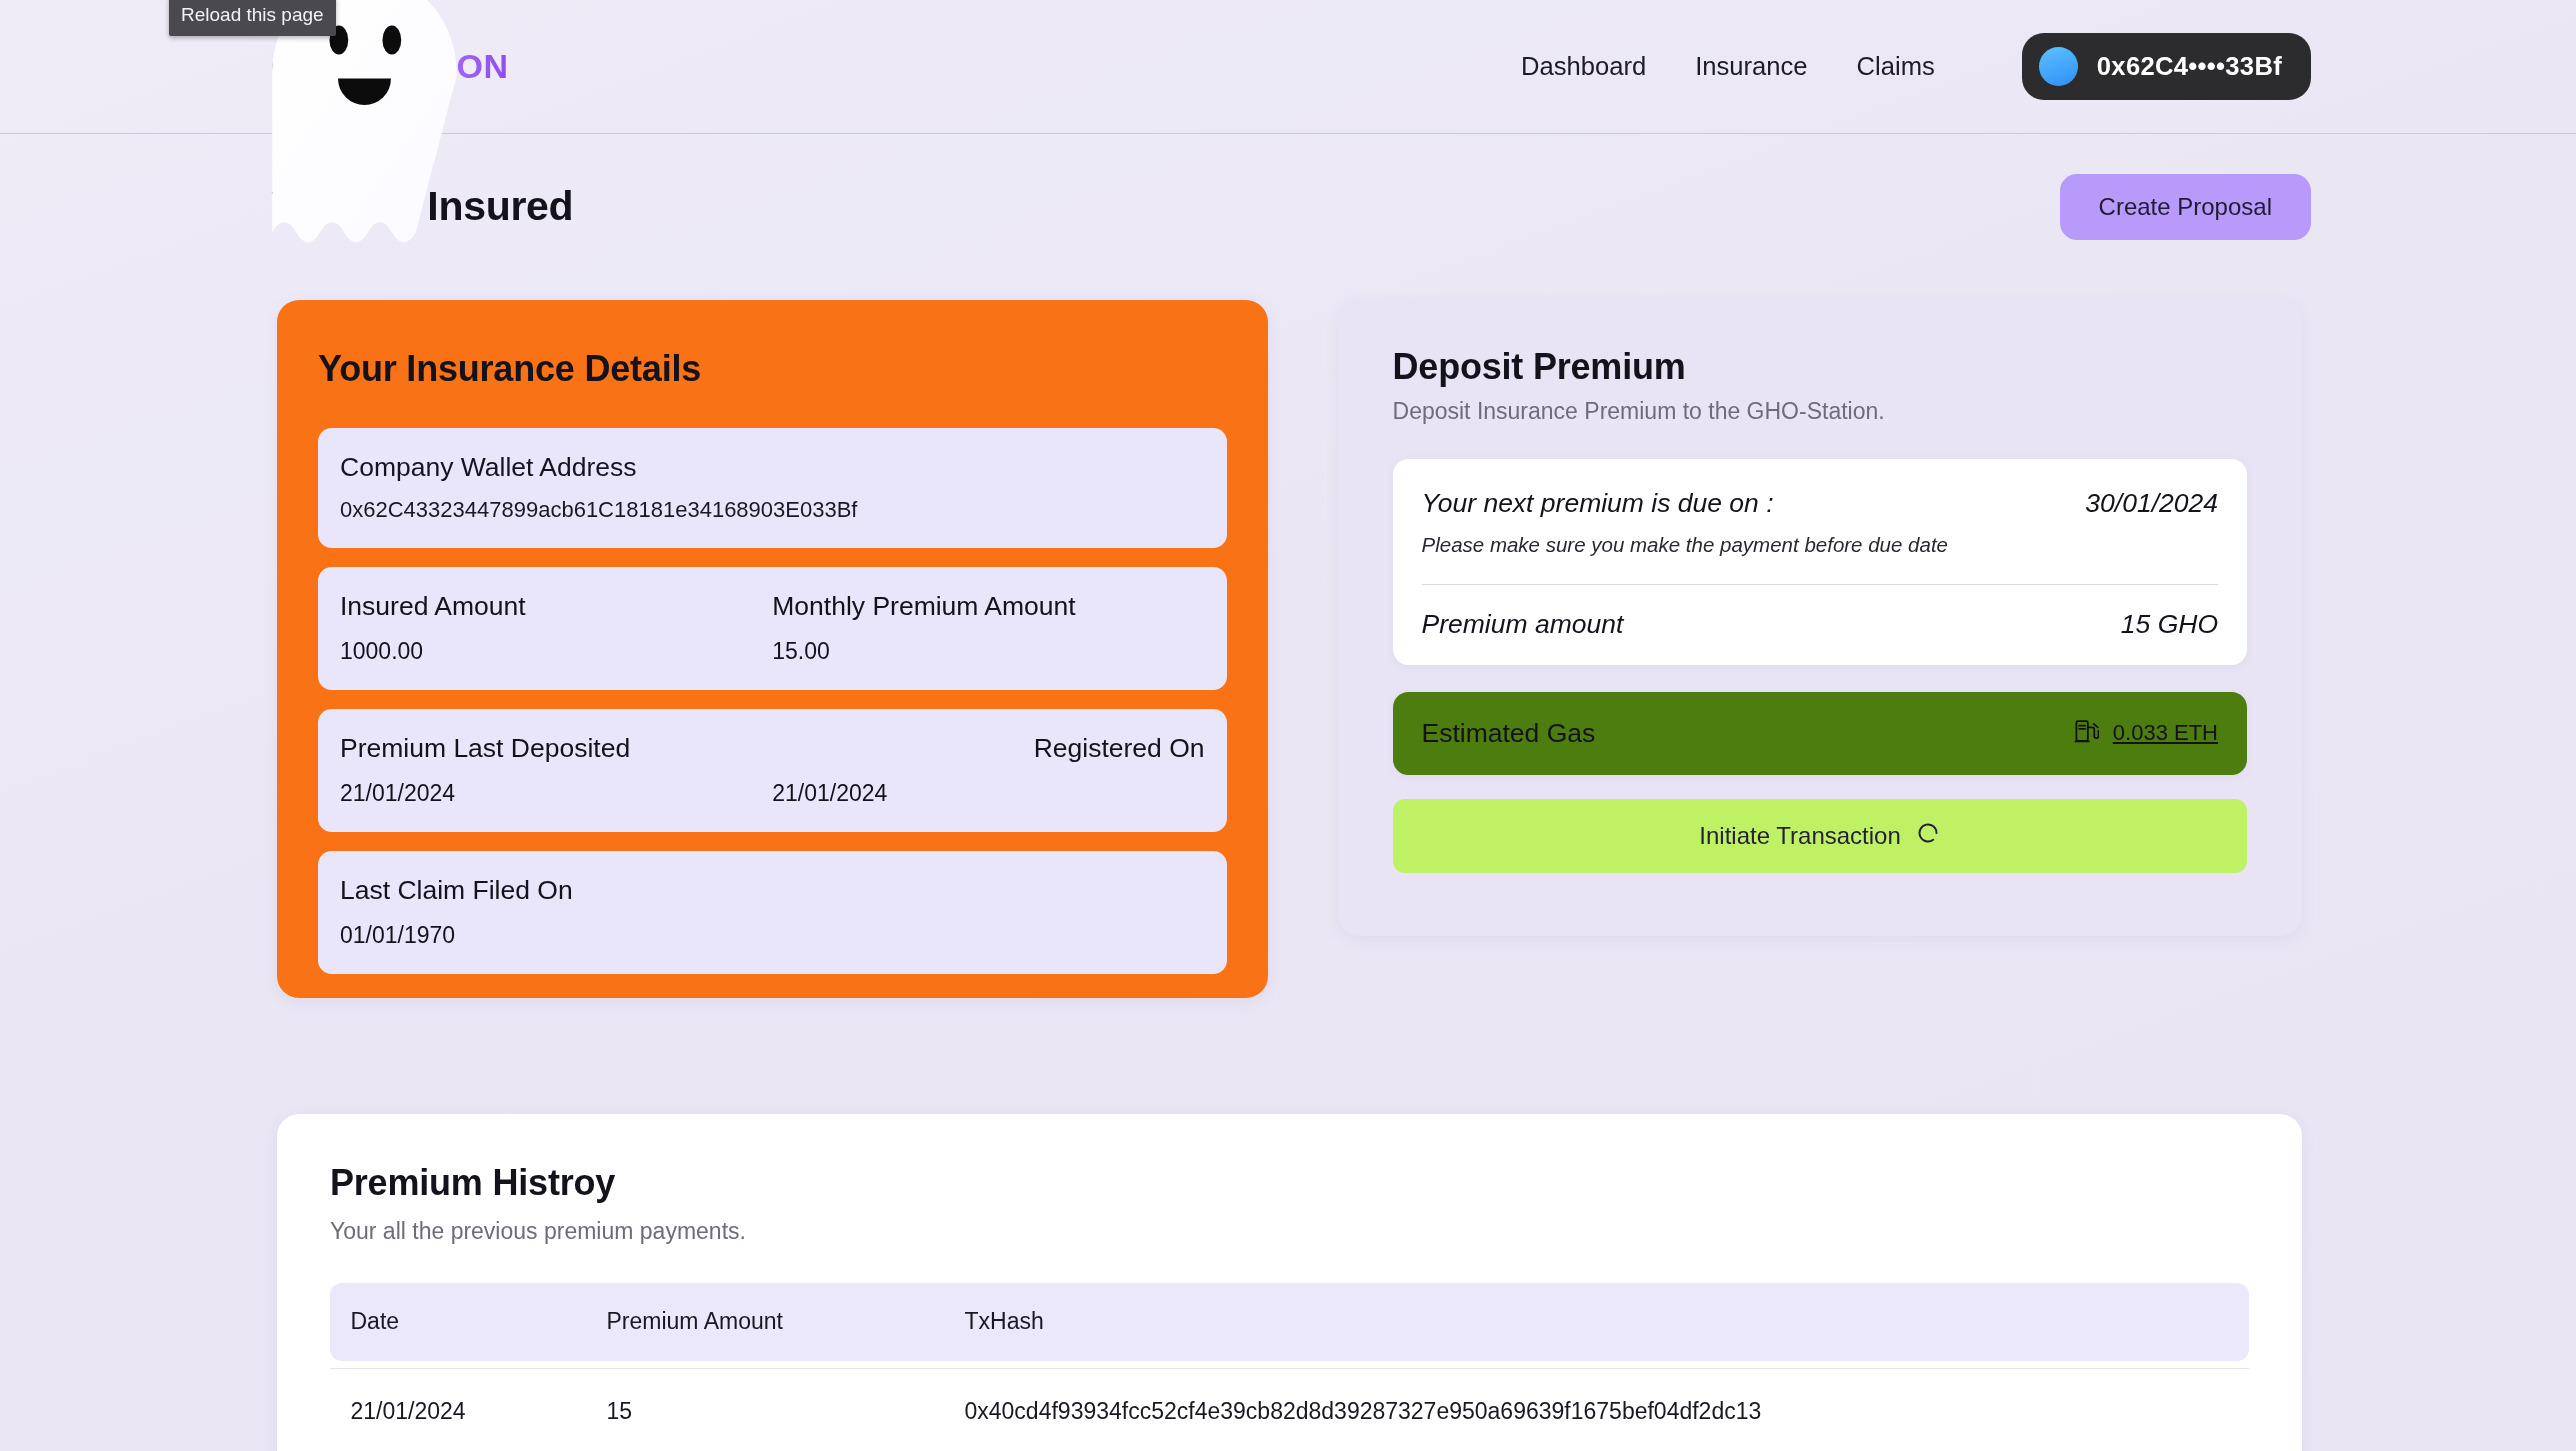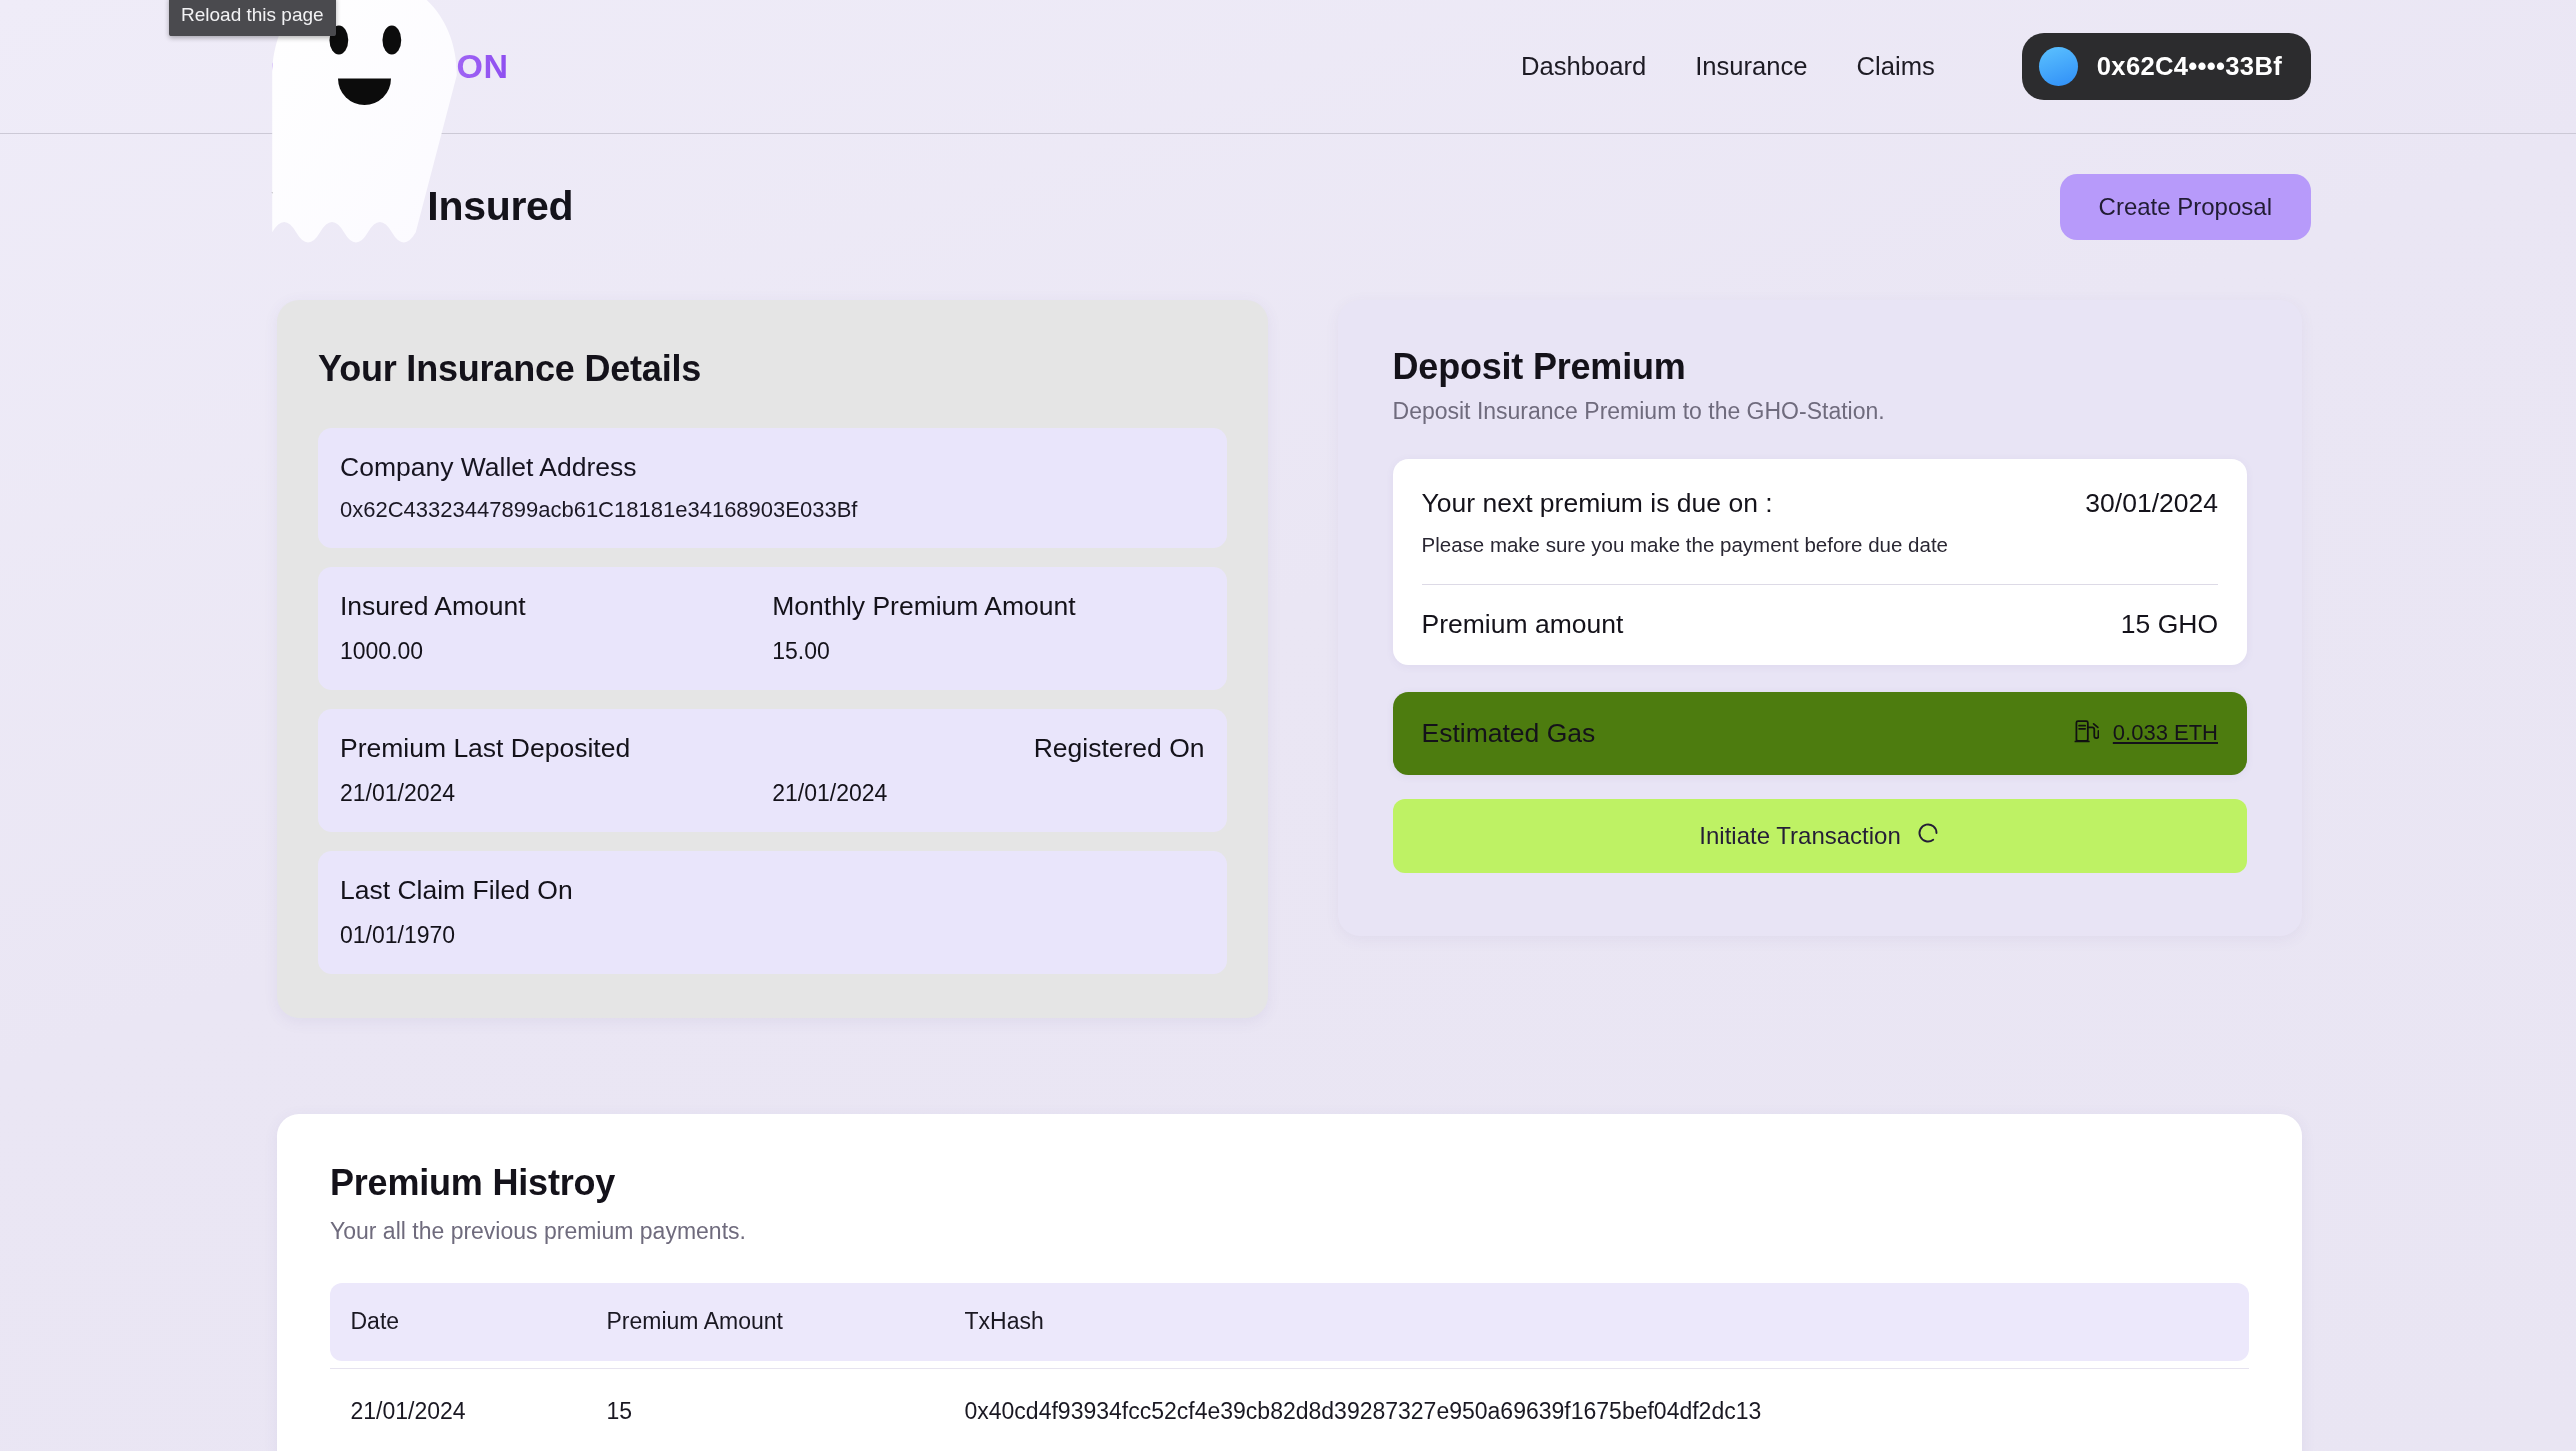--- a/index.html
+++ b/index.html
@@ -117,23 +117,23 @@
     top: 300px;
     left: 277px;
     width: 2025px;
     display: flex;
     gap: 70px;
     align-items: flex-start;
   }
 
   .card-left {
     width: 1007px;
-    background: #e5e5e5;
+    background: #f97316;
     border-radius: 22px;
-    padding: 48px 41px 44px 41px;
+    padding: 48px 41px 24px 41px;
     box-shadow: 0 3.4px 15.4px rgba(90, 70, 140, 0.07);
   }
   .card-title {
     font-size: 36px;
     font-weight: 700;
     margin-bottom: 38px;
     letter-spacing: -0.2px;
   }
 
   .detail-block {
@@ -187,20 +187,21 @@
     color: #6f6b7d;
     margin-top: 10.2px;
   }
 
   .sub-card {
     background: #fff;
     border-radius: 15.4px;
     margin-top: 34px;
     padding: 29px 29px 25.6px 29px;
     box-shadow: 0 1.7px 8.5px rgba(90, 70, 140, 0.06);
+    font-style: italic;
   }
   .due-row {
     display: flex;
     justify-content: space-between;
     align-items: baseline;
   }
   .due-label { font-size: 26.5px; }
   .due-date  { font-size: 26.5px; }
   .due-hint {
     font-size: 20.5px;

